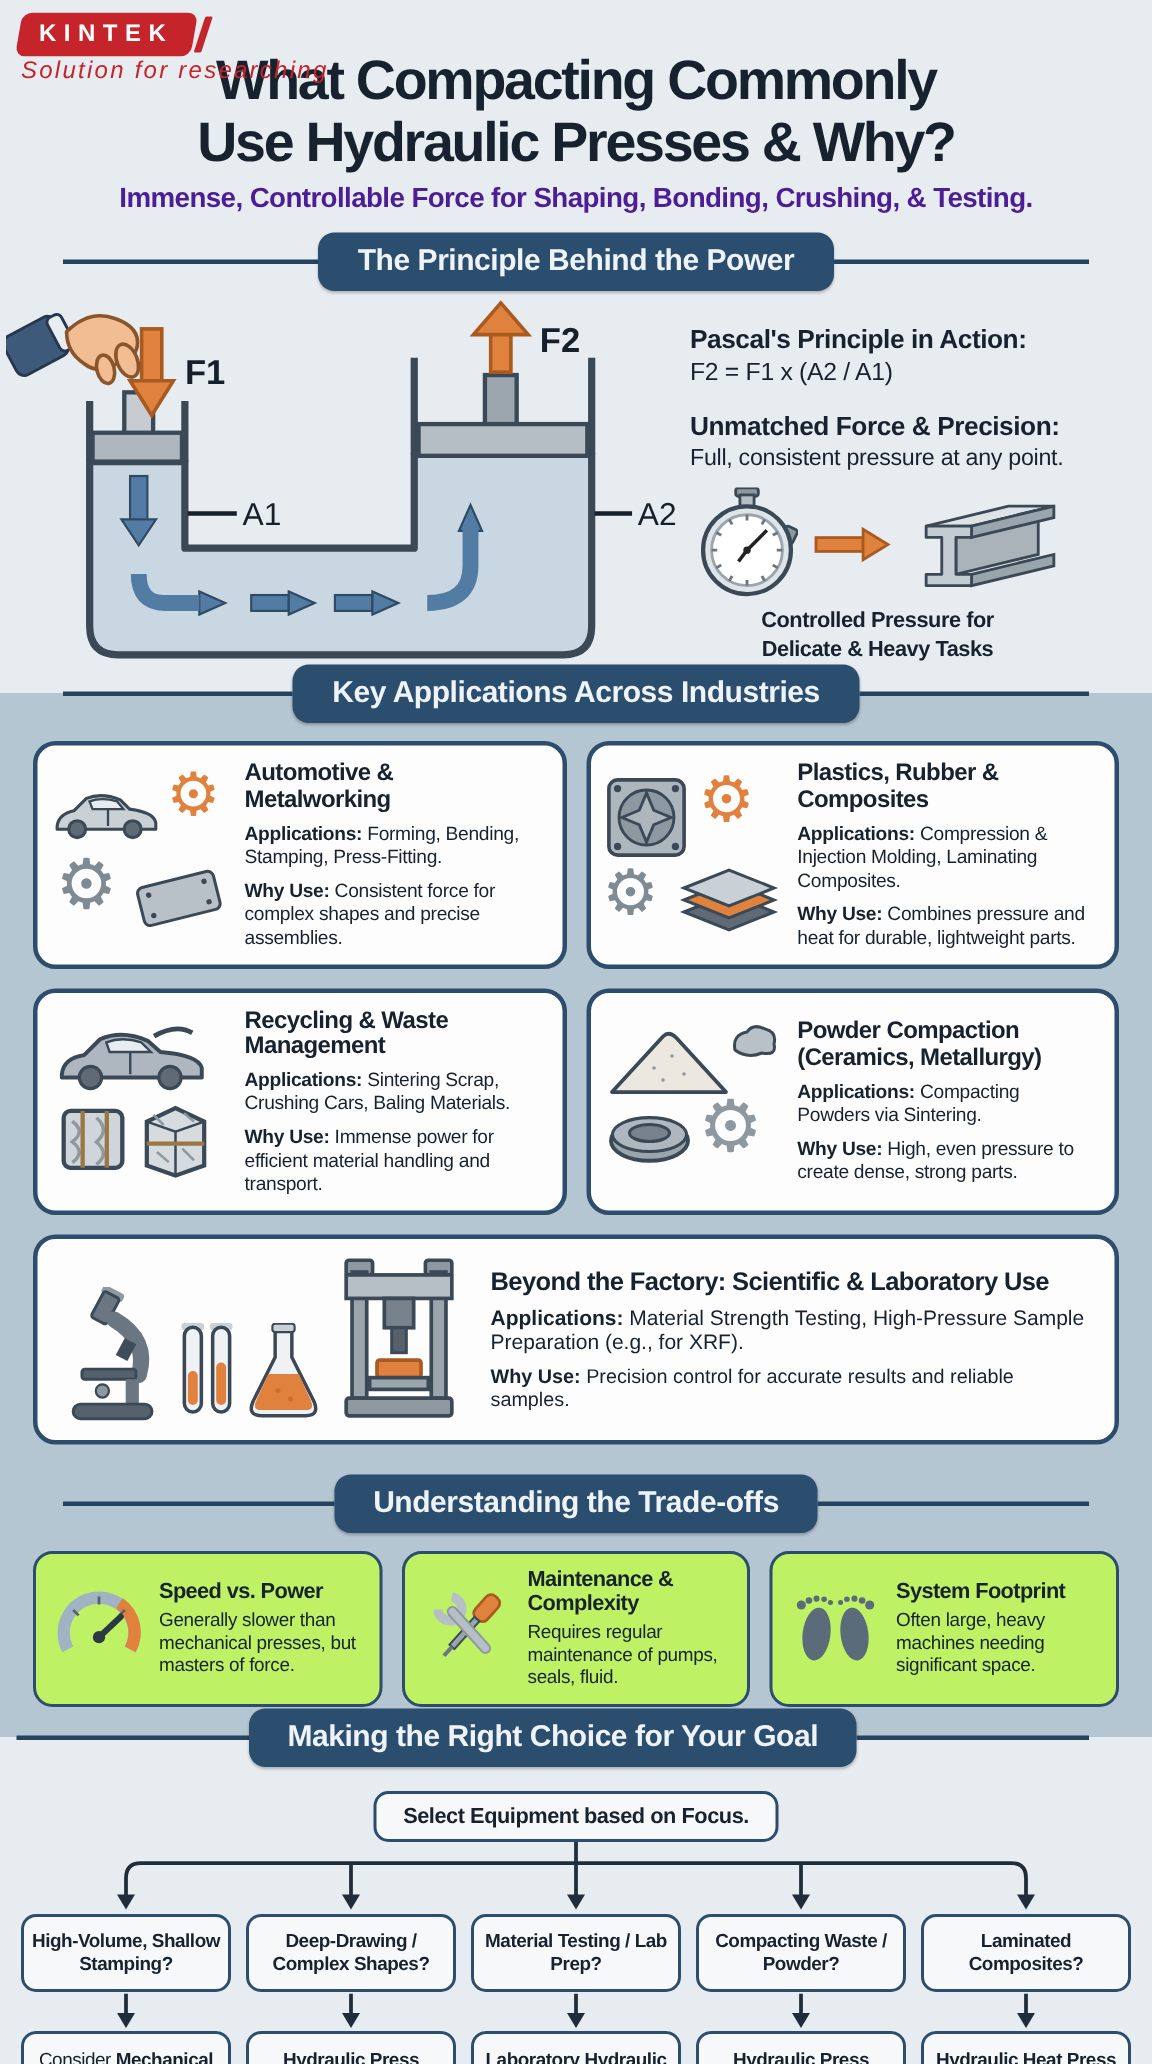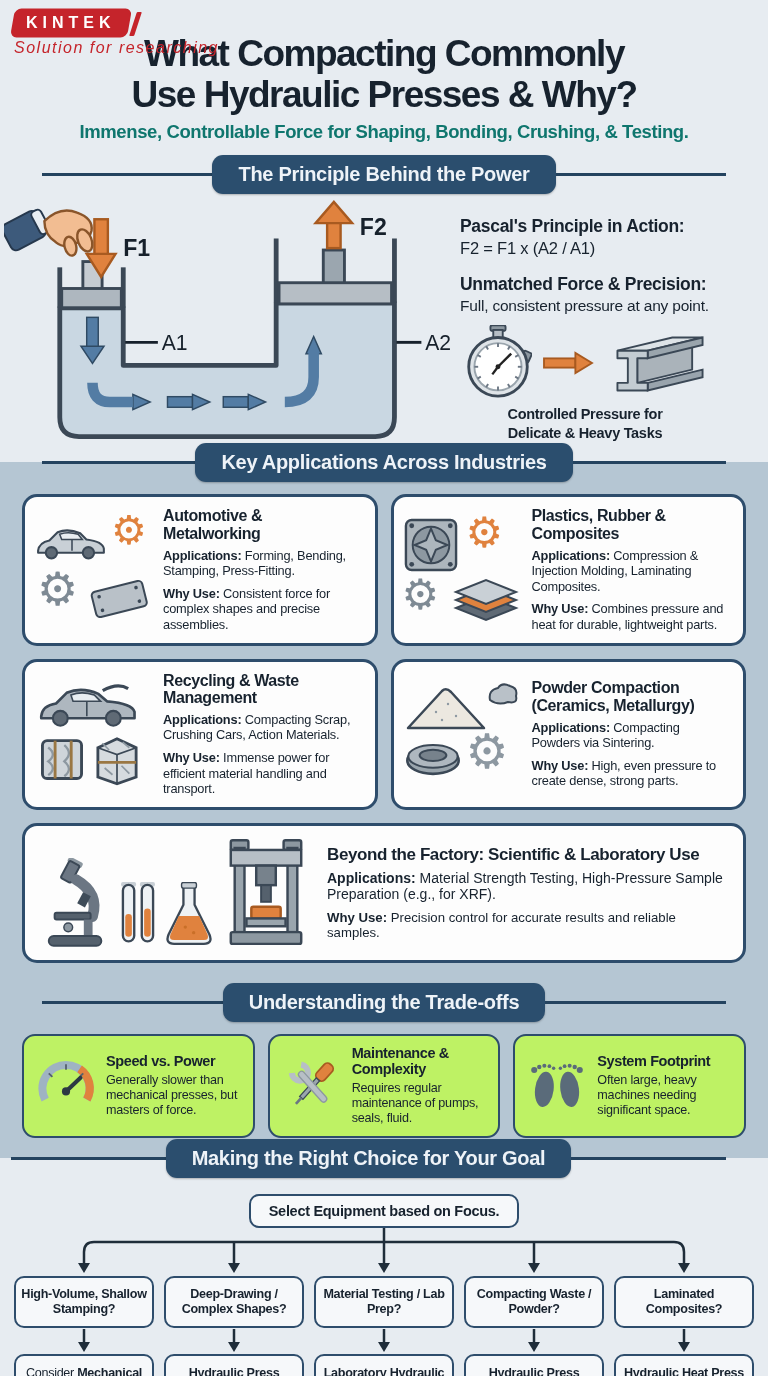--- a/index.html
+++ b/index.html
@@ -13,21 +13,21 @@
   .topbar { height:14px; background:#3b4e63; }
 
   
   .header { position:relative; padding-top:24px; }
   .logo-wrap { position:absolute; top:10px; left:14px; }
   .logo-box { display:inline-block; background:#c5242b; border-radius:5px; padding:4px 12px; transform:skewX(-10deg); box-shadow:0 0 0 1.5px #c5242b; }
   .logo-box span { display:inline-block; transform:skewX(10deg); color:#fff; font-weight:bold; font-size:16px; letter-spacing:5px; }
   .logo-slash { display:inline-block; width:5px; height:24px; background:#c5242b; transform:skewX(-18deg); margin-left:5px; vertical-align:middle; border-radius:1px; }
   .tagline { color:#c5242b; font-size:16px; font-weight:normal; font-style:italic; letter-spacing:1.5px; margin-top:3px; }
   .title { text-align:center; font-weight:bold; font-size:37px; line-height:1.1; letter-spacing:-1.5px; margin:10px 0 6px; }
-  .subtitle { text-align:center; font-weight:bold; font-size:18.5px; letter-spacing:-0.4px; color:#0f766e; }
+  .subtitle { text-align:center; font-weight:bold; font-size:18.5px; letter-spacing:-0.4px; color:#4c1d95; }
 
   
   .section-head { display:flex; align-items:center; padding:0 42px; }
   .section-head .line { flex:1; height:3px; background:#24435f; }
   .pill { background:#2b4e6e; color:#eef3f8; font-weight:bold; font-size:20px; letter-spacing:-0.3px; padding:8px 26px; border-radius:11px; white-space:nowrap; box-shadow:0 1px 2px rgba(0,0,0,.25); }
   .straddle-top { margin-top:-19px; }
   .straddle-bot { margin-top:-19px;padding-left:11px; }
 
   
   .principle { display:flex; padding:6px 6px 10px 4px; align-items:flex-start; }
@@ -284,21 +284,21 @@
         <svg style="position:absolute;left:56px;top:52px;" viewBox="0 0 46 48" width="52" height="54">
             <polygon points="6,14 23,6 40,14 40,40 23,46 6,40" fill="#d6dbdf" stroke="#3b4856" stroke-width="2.5"></polygon>
             <polyline points="6,14 23,20 40,14" fill="none" stroke="#3b4856" stroke-width="1.5"></polyline>
             <line x1="23" y1="20" x2="23" y2="46" stroke="#3b4856" stroke-width="1.5"></line>
             <line x1="6" y1="27" x2="40" y2="27" stroke="#9a7743" stroke-width="2.5"></line>
             <path d="M10,10 l6,6 M28,9 l6,5 M12,32 l7,6 M27,30 l7,7" stroke="#8d98a1" stroke-width="1.5"></path>
           </svg>
       </div>
       <div class="cardtext">
         <div class="card-title">Recycling &amp; Waste Management</div>
-        <p><b>Applications:</b><span> Compacting Scrap, Crushing Cars, Action Materials.</span></p>
+        <p><b>Applications:</b><span> Sintering Scrap, Crushing Cars, Baling Materials.</span></p>
         <p><b>Why Use:</b><span> Immense power for efficient material handling and transport.</span></p>
       </div>
     </div>
 
     <div class="card">
       <div class="iconbox">
         <svg style="position:absolute;left:0;top:2px;" viewBox="0 0 84 50" width="84" height="50">
             <path d="M4,46 L38,9 Q42,5 47,10 L80,46 Z" fill="#ece8e0" stroke="#3b4856" stroke-width="2.5" stroke-linejoin="round"></path>
             <circle cx="32" cy="30" r="1.2" fill="#8d98a1"></circle>
             <circle cx="44" cy="22" r="1.2" fill="#8d98a1"></circle>

